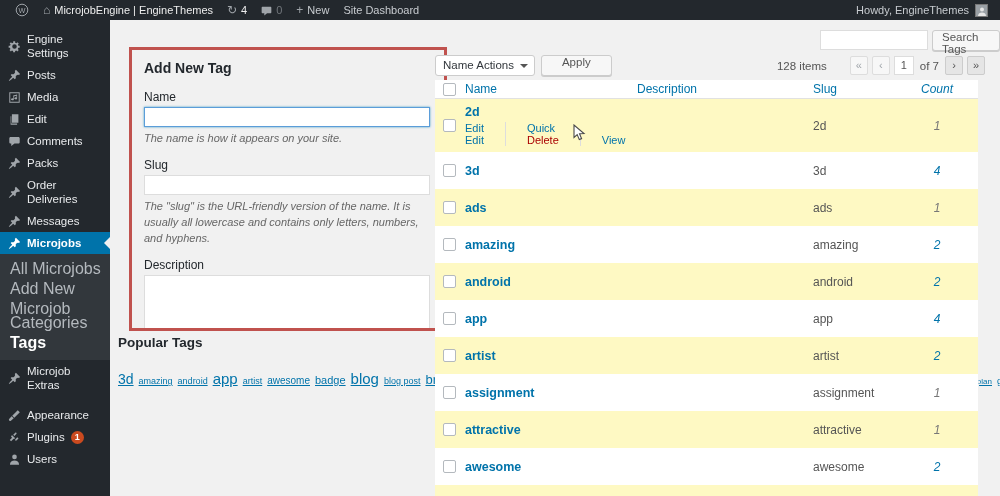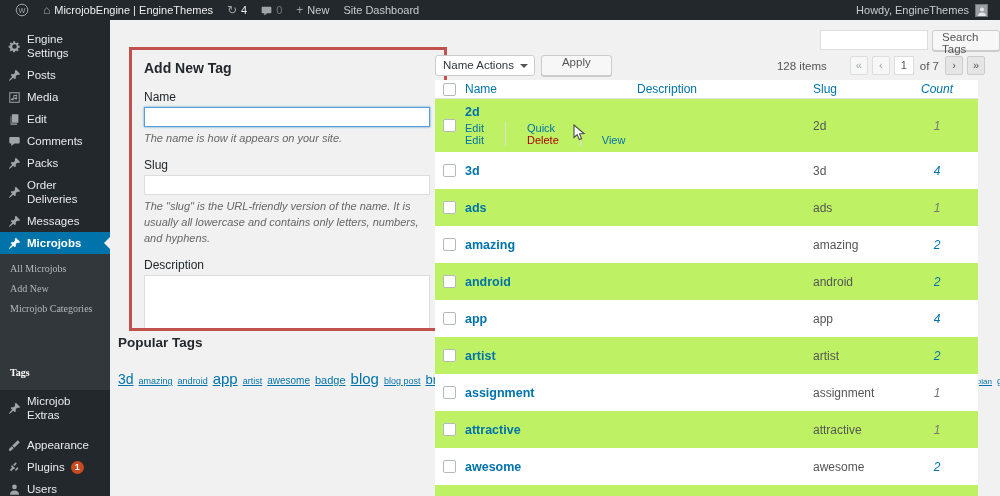--- a/index.html
+++ b/index.html
@@ -27,22 +27,22 @@
     color:#e8eaec; font-size:11.5px; line-height:14px; cursor:pointer; }
   .menu-item .mi-icon { width:13px; height:13px; flex:0 0 13px; color:#a0a5aa; display:flex; }
   .menu-item .mi-icon svg { width:13px; height:13px; }
   .menu-item.active { background:#0073aa; color:#fff; font-weight:bold; }
   .menu-item.active .mi-icon { color:#fff; }
   .menu-item.active::after { content:""; position:absolute; right:0; top:50%; margin-top:-6px;
     border:6px solid transparent; border-right-color:#f1f1f1; }
   .menu-badge { background:#ca4a1f; color:#fff; border-radius:50%; min-width:13px; height:13px;
     font-size:9px; line-height:13px; text-align:center; padding:0 2px; font-weight:bold; }
   .submenu { background:#32373c; padding:5px 0 7px; }
-  .submenu-item { padding:3px 4px 3px 10px; font-size:10px; color:#b4b9be; cursor:pointer; line-height:14px;font-family:Liberation Serif, serif; }
-  .submenu-item.current { color:#fff; font-weight:bold;margin-top:44px; }
+  .submenu-item { padding:3px 4px 3px 10px; font-size:16px; color:#b4b9be; cursor:pointer; line-height:14px; }
+  .submenu-item.current { color:#fff; font-weight:bold; }
   .menu-sep { height:8px; }
 
   
   .content { position:absolute; top:20px; left:110px; width:890px; height:476px; background:#f1f1f1; overflow:hidden; }
 
   
   .form-box { position:absolute; left:3px; top:27px; width:318px; height:284px;
     border:3px solid #c0524e; padding:8px 14px 8px 12px; overflow:hidden;margin-left:16px; }
   .form-title { font-size:14px; font-weight:bold; color:#23282d; margin:2px 0 14px; }
   .field-label { display:block; font-size:12px; color:#23282d; margin-bottom:3px; }
@@ -85,21 +85,21 @@
   .page-of { margin:0 2px; }
 
   
   .tags-table { position:absolute; left:325px; top:60px; width:543px; background:#fff; }
   .trow { display:grid; grid-template-columns:30px 172px 176px 95px 70px; align-items:center; }
   .thead { height:19px; border-bottom:1px solid #e1e1e1; background:#fff; }
   .thead .th { font-size:12px; color:#0073aa; cursor:pointer; }
   .col-cb { padding-left:8px; }
   .cb { width:13px; height:13px; border:1px solid #b4b9be; border-radius:2px; background:#fff; cursor:pointer; }
   .tbody-row { min-height:37px; font-size:12px; }
-  .tbody-row.alt { background:#bef264; }
+  .tbody-row.alt { background:#fef9c3; }
   .tbody-row .name-cell { padding:6px 0; }
   .name-link { color:#0073aa; font-weight:bold; font-size:12.5px; text-decoration:none; cursor:pointer; }
   .row-actions { font-size:11px; margin-top:3px; color:#ddd; }
   .row-actions a { color:#0073aa; cursor:pointer; padding:0 21px; border-right:1px solid #ddd; }
   .row-actions a:first-child { padding-left:0; }
   .row-actions a:last-child { border-right:none; }
   .row-actions a.danger { color:#a00; }
   .slug-cell { color:#555; font-size:12px; }
   .count-cell { text-align:center; padding-right:12px; font-size:12px;font-style:italic; }
   .count-plain { color:#777; }

